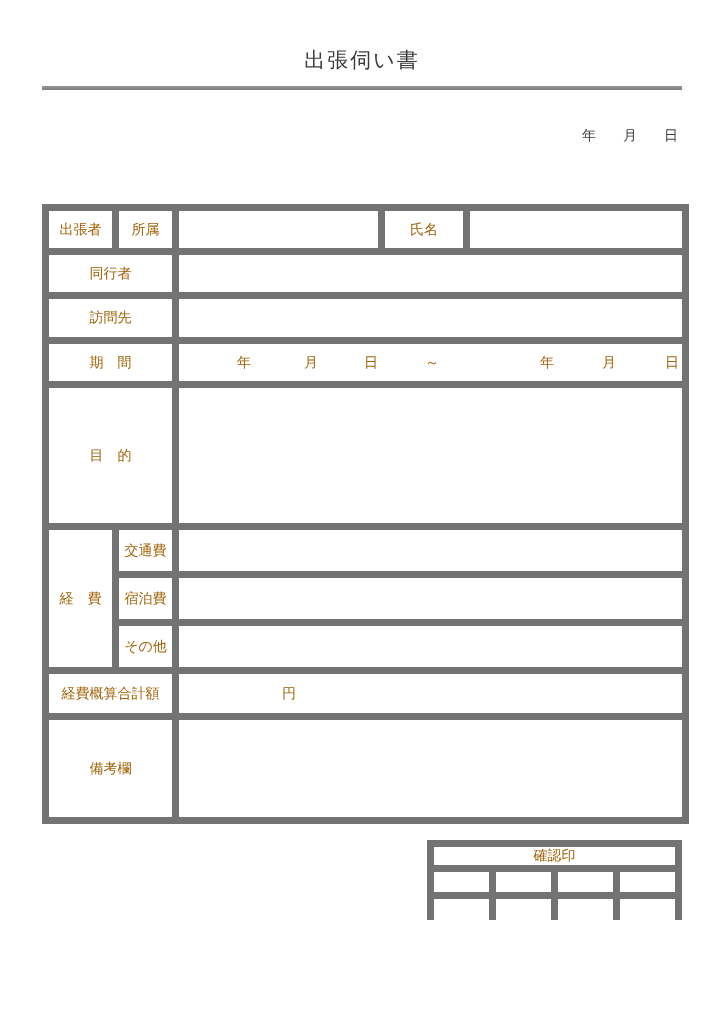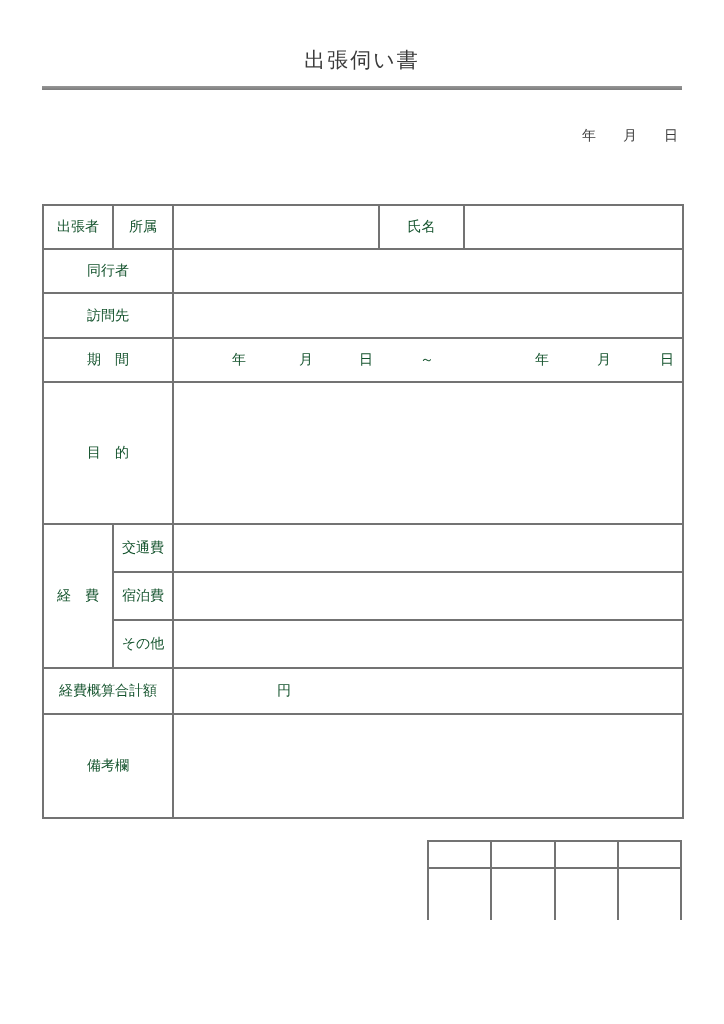--- a/index.html
+++ b/index.html
@@ -20,22 +20,22 @@
     background:linear-gradient(#979797,#7d7d7d);
   }
   .dateline {
     position:absolute; top:127px; left:42px; width:640px;
     display:flex; justify-content:flex-end; gap:27px;
     font-size:14px; padding-right:4px;
   }
 
   table { border-collapse:collapse; table-layout:fixed; }
   td {
-    border:2px solid #737373;
-    font-size:14px; color:#14532d;
+    border:7px solid #737373;
+    font-size:14px; color:#a16207;
     text-align:center; vertical-align:middle;
     padding:0; overflow:hidden;
   }
 
   .main-table { position:absolute; top:204px; left:42px; width:640px; }
   .main-table td.value { text-align:left; }
   .r1  { height:44px; }
   .r2  { height:44px; }
   .r3  { height:45px;font-family:Liberation Mono, monospace; }
   .r4  { height:44px; }
@@ -145,20 +145,23 @@
     </table>
 
   <table class="stamp-table">
     <colgroup>
       <col style="width:25%">
         <col style="width:25%">
         <col style="width:25%">
         <col style="width:25%">
     </colgroup>
     <tbody>
+        <tr class="sr1">
+      <td colspan="4">確認印</td>
+    </tr>
     <tr class="sr2">
       <td></td>
       <td></td>
       <td></td>
       <td></td>
     </tr>
     <tr class="sr3">
       <td></td>
       <td></td>
       <td></td>

